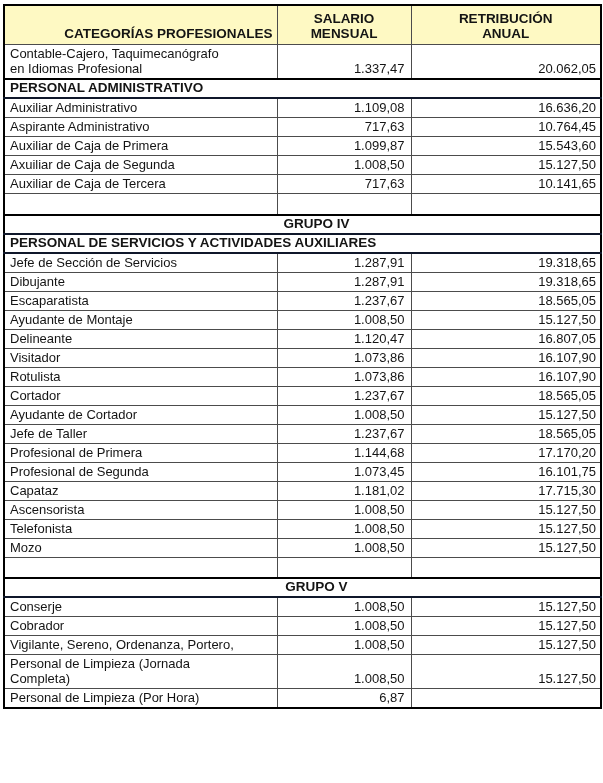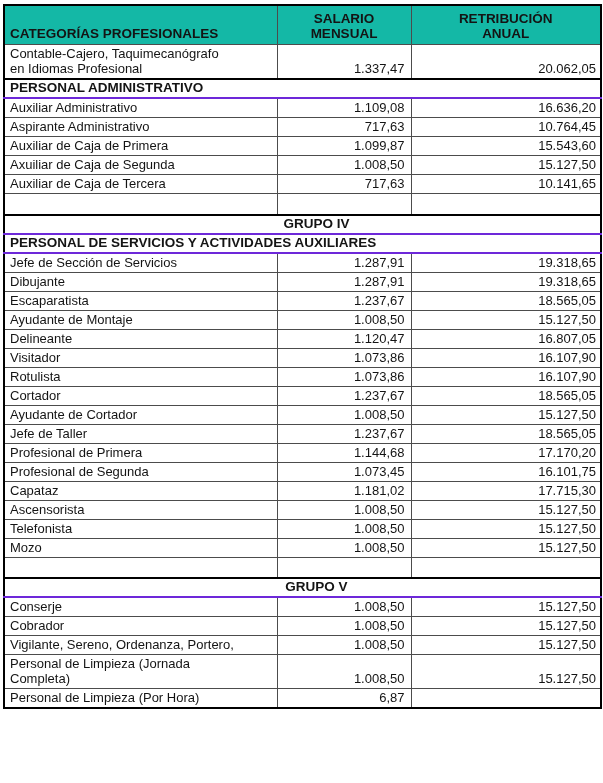--- a/index.html
+++ b/index.html
@@ -15,33 +15,33 @@
   td,th{
     border:1px solid #4c4c4c;
     padding:0;
     font-family:"Liberation Sans",sans-serif;
     font-size:13px;line-height:15px;
     color:#141414;
     vertical-align:bottom;
     overflow:hidden;
     white-space:nowrap;
   }
-  thead th{font-weight:bold;font-size:13.5px;height:35px;background:#14b8a6;margin-left:16px;}
-  th.h-cat{text-align:left;padding:0 4px 3px 5px;}
+  thead th{font-weight:bold;font-size:13.5px;height:35px;background:#fef9c3;margin-left:16px;}
+  th.h-cat{text-align:right;padding:0 4px 3px 5px;}
   th.h-num{text-align:center;padding-bottom:3px;}
   tr.r-single{height:19px;}
   tr.r-double{height:20px;}
   tr.r-blank{height:21px;}
   tr.r-section{height:19px;}
   td.cat{text-align:left;padding:1px 3px 2px 5px;}
   td.num-m{text-align:right;padding:1px 6px 2px 2px;}
   td.num-a{text-align:right;padding:1px 4px 2px 10px;}
   td.section,td.group{
     font-weight:bold;font-size:13.5px;
-    border-top:2px solid #000;border-bottom:2px solid #6d28d9;
+    border-top:2px solid #000;border-bottom:2px solid #0f172a;
     padding:0 4px 2px 5px;text-align:left;
   }
   td.group{text-align:center;padding-left:32px;}
 </style>
 </head>
 <body>
 
 <div class="page">
   <table class="salary">
     <colgroup>

